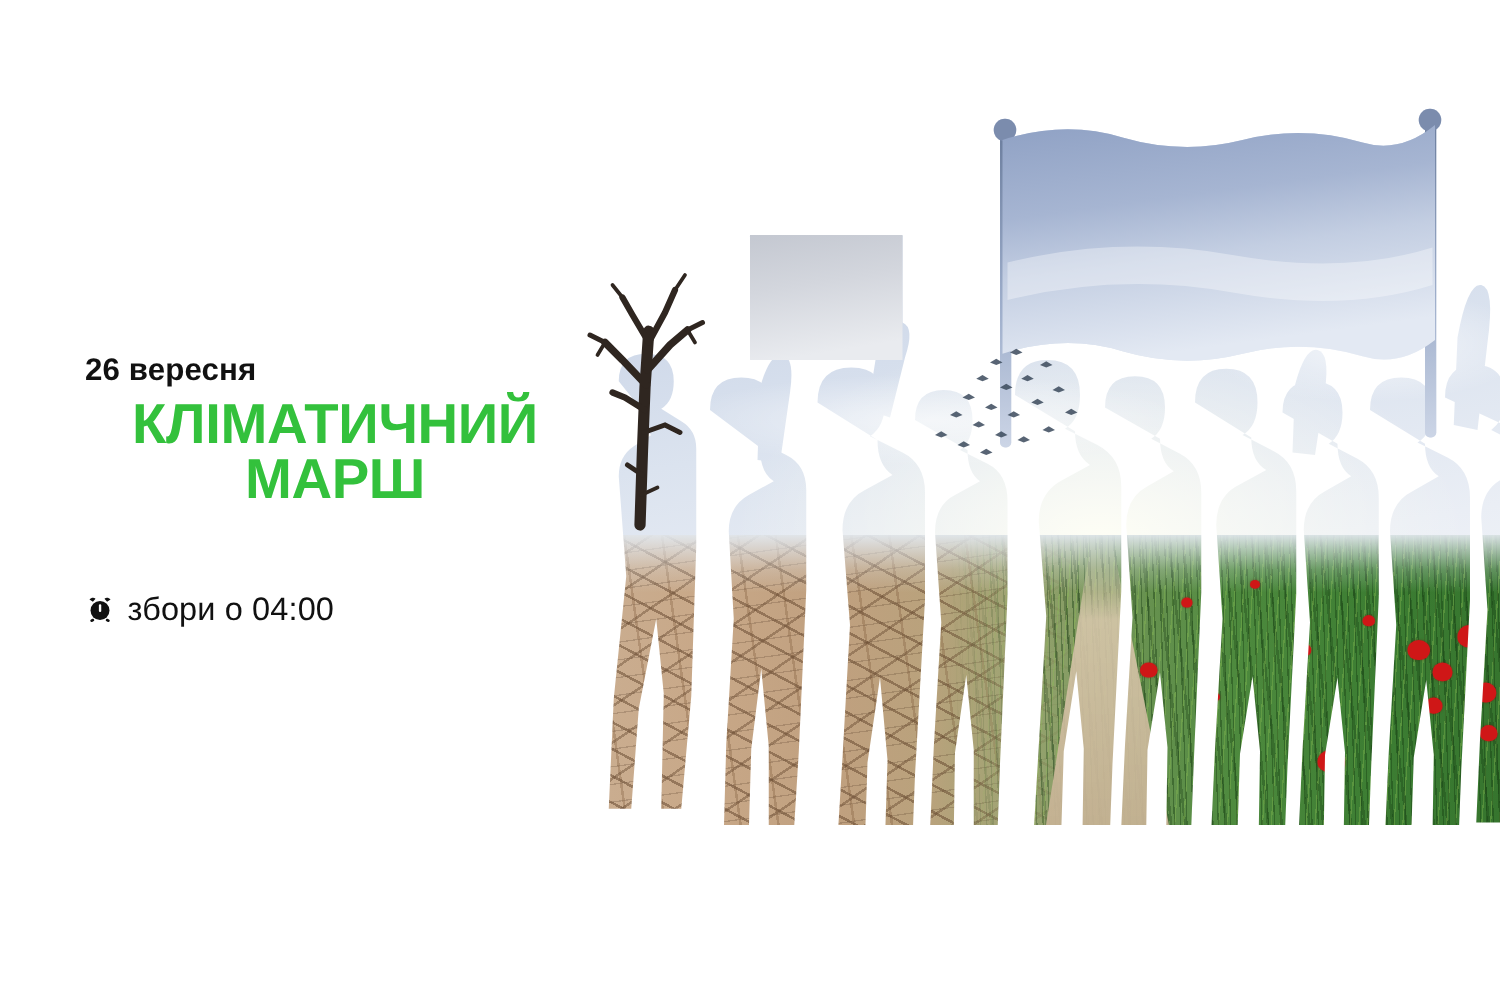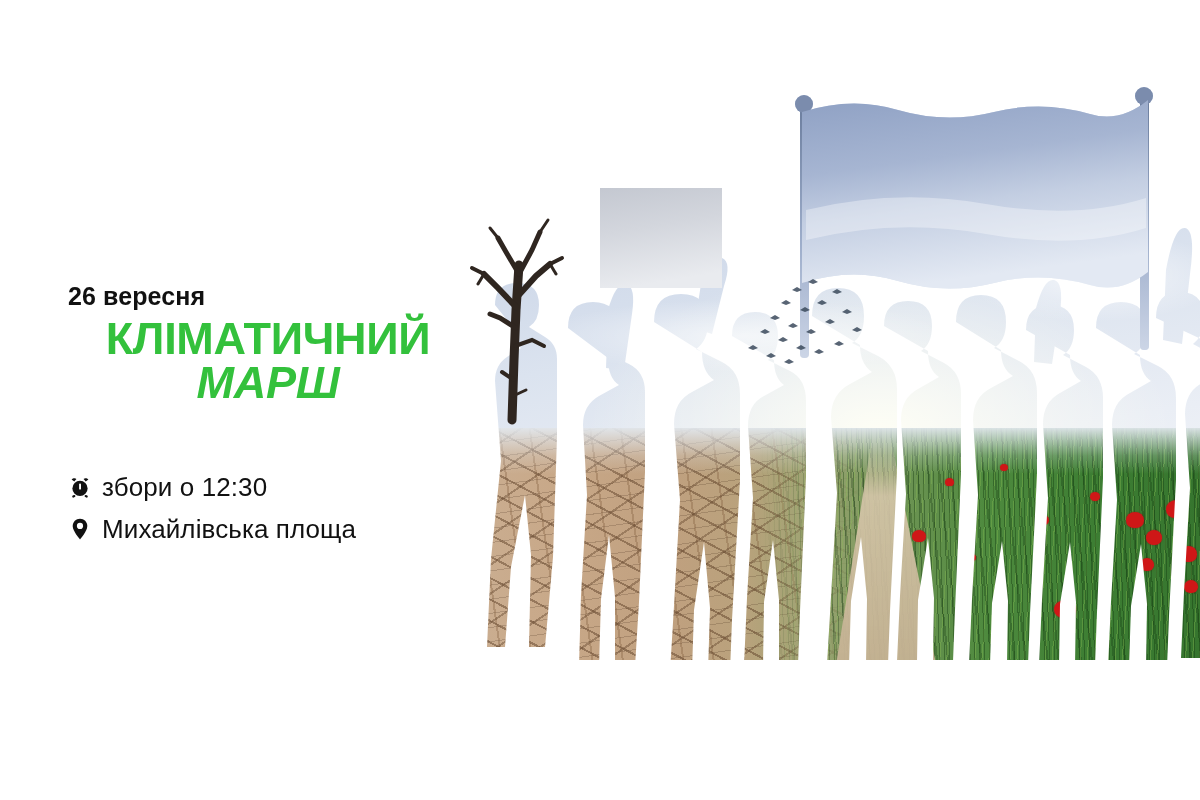--- a/index.html
+++ b/index.html
@@ -15,21 +15,21 @@
   
   .textblock{position:absolute;left:68px;top:283px;width:400px;}
   .eyebrow{
     font-size:25px;font-weight:700;color:#111111;
     letter-spacing:.1px;line-height:1.1;margin:0 0 6px 0;
   }
   .headline{
     font-size:45px;font-weight:800;color:#33C13C;
     line-height:.98;letter-spacing:-.3px;margin:0;text-transform:uppercase;text-align:center;
   }
-  .headline .l2{display:block;font-style:italic;}
+  .headline .l2{display:block;}
 
   .details{position:absolute;left:68px;top:466px;}
   .detail-row{display:flex;align-items:center;height:42px;}
   .detail-ico{
     width:34px;min-width:34px;display:flex;align-items:center;justify-content:flex-start;
   }
   .detail-text{font-size:26px;color:#111;font-weight:400;letter-spacing:.1px;}
 
   
   .art{position:absolute;left:440px;top:60px;width:760px;height:600px;}
@@ -298,27 +298,18 @@
           <g fill="#111">
             <circle cx="12" cy="13.4" r="7.6"></circle>
             <path d="M3.6 4.6 C4.9 3.1 7.0 2.8 8.4 3.9 L6.3 6.4 Z"></path>
             <path d="M20.4 4.6 C19.1 3.1 17.0 2.8 15.6 3.9 L17.7 6.4 Z"></path>
             <rect x="4.2" y="20.2" width="3.2" height="2.2" rx="1" transform="rotate(-22 5.8 21.3)"></rect>
             <rect x="16.6" y="20.2" width="3.2" height="2.2" rx="1" transform="rotate(22 18.2 21.3)"></rect>
           </g>
           <rect x="11.1" y="8.4" width="1.9" height="6.2" rx="0.9" fill="#ffffff"></rect>
         </svg>
       </span>
-      <span class="detail-text">збори о 12:30</span>
+      <span class="detail-text">збори о 04:00</span>
     </div>
 
-    <div class="detail-row">
-      <span class="detail-ico">
-        <svg width="24" height="24" viewBox="0 0 24 24" aria-hidden="true">
-          <path d="M12 1.8 C7.9 1.8 4.7 5.0 4.7 9.0 C4.7 14.4 12 22.4 12 22.4 C12 22.4 19.3 14.4 19.3 9.0 C19.3 5.0 16.1 1.8 12 1.8 Z" fill="#111"></path>
-          <circle cx="12" cy="8.9" r="3.1" fill="#ffffff"></circle>
-        </svg>
-      </span>
-      <span class="detail-text">Михайлівська площа</span>
-    </div>
 
   </div>
 </div>
 
 </body></html>

